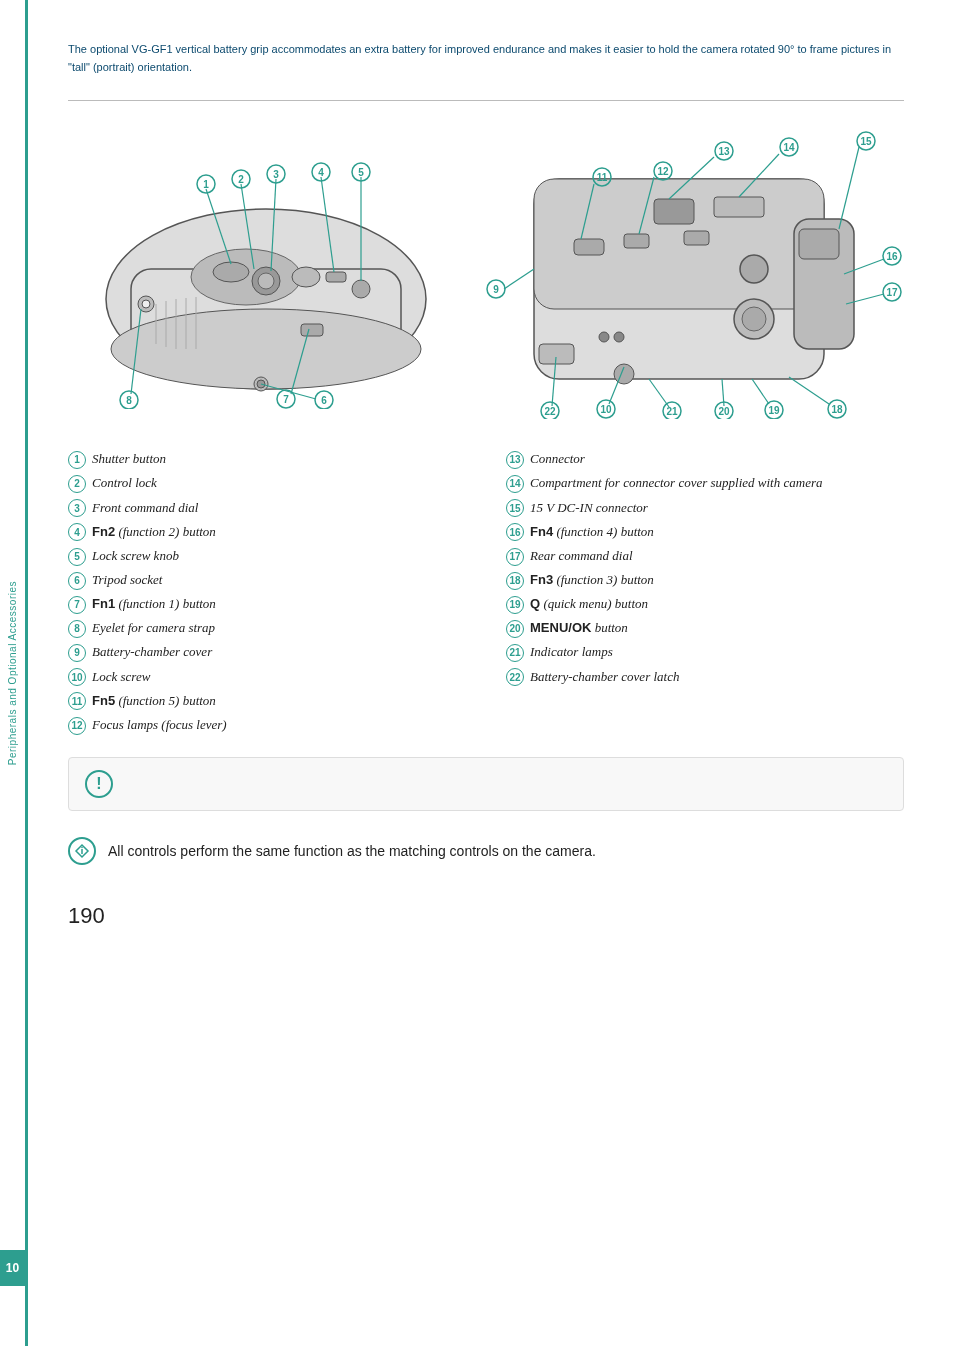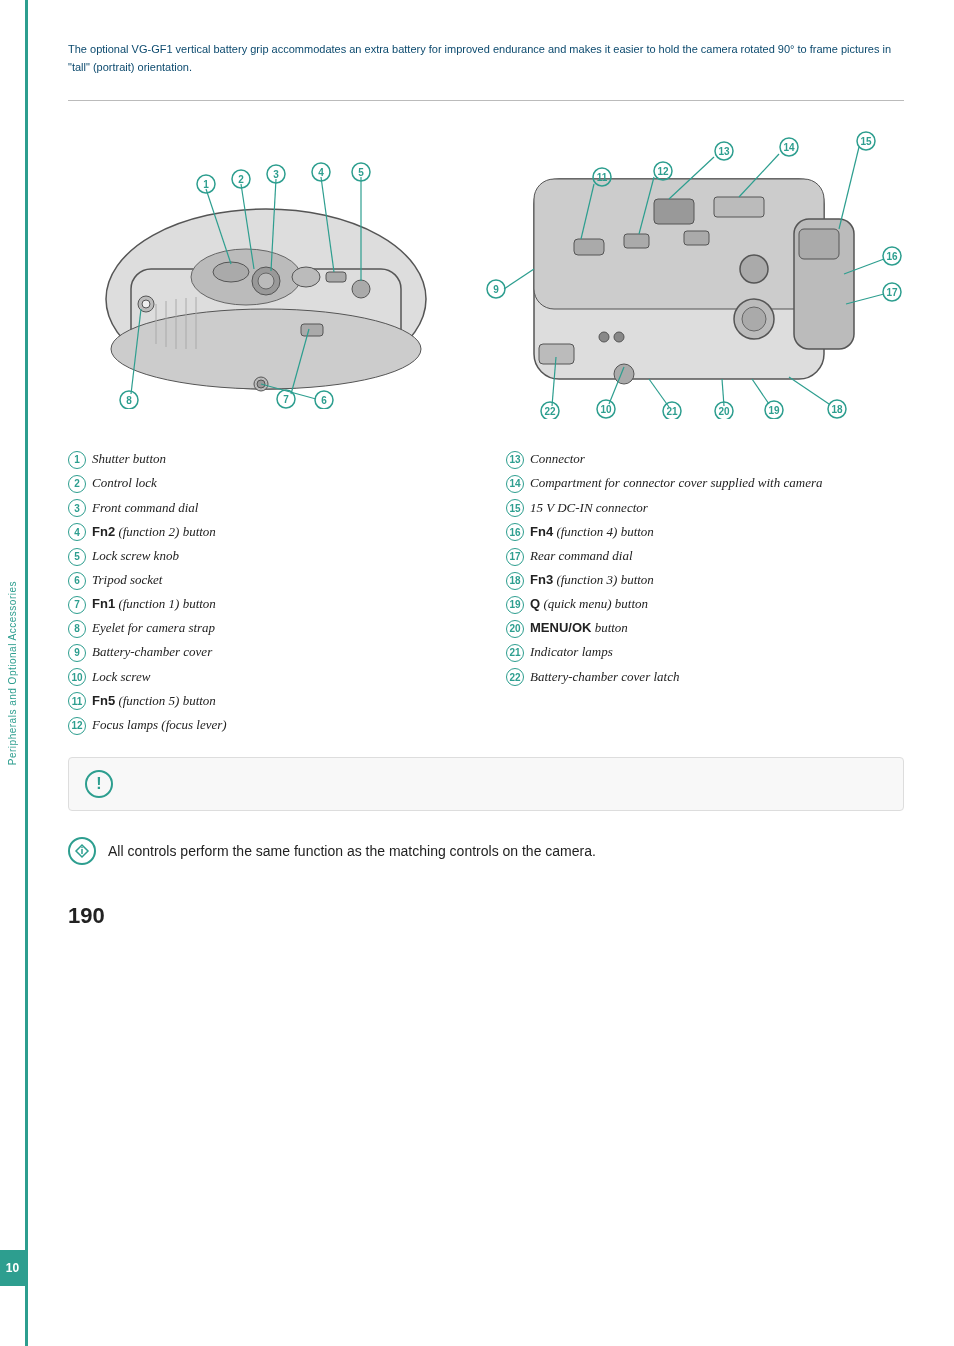--- a/index.html
+++ b/index.html
@@ -165,21 +165,21 @@
       display: flex;
       align-items: center;
       justify-content: center;
       flex-shrink: 0;
     }
     .info-icon svg {
       width: 16px; height: 16px;
     }
     .page-num-bottom {
       font-size: 22px;
-      font-weight: bold;
+      font-weight: normal;
       color: #222;
       margin-top: 30px;
     }
     .bold-num-circle {
       display: inline-flex;
       align-items: center;
       justify-content: center;
       width: 20px;
       height: 20px;
       border: 2px solid #111;

